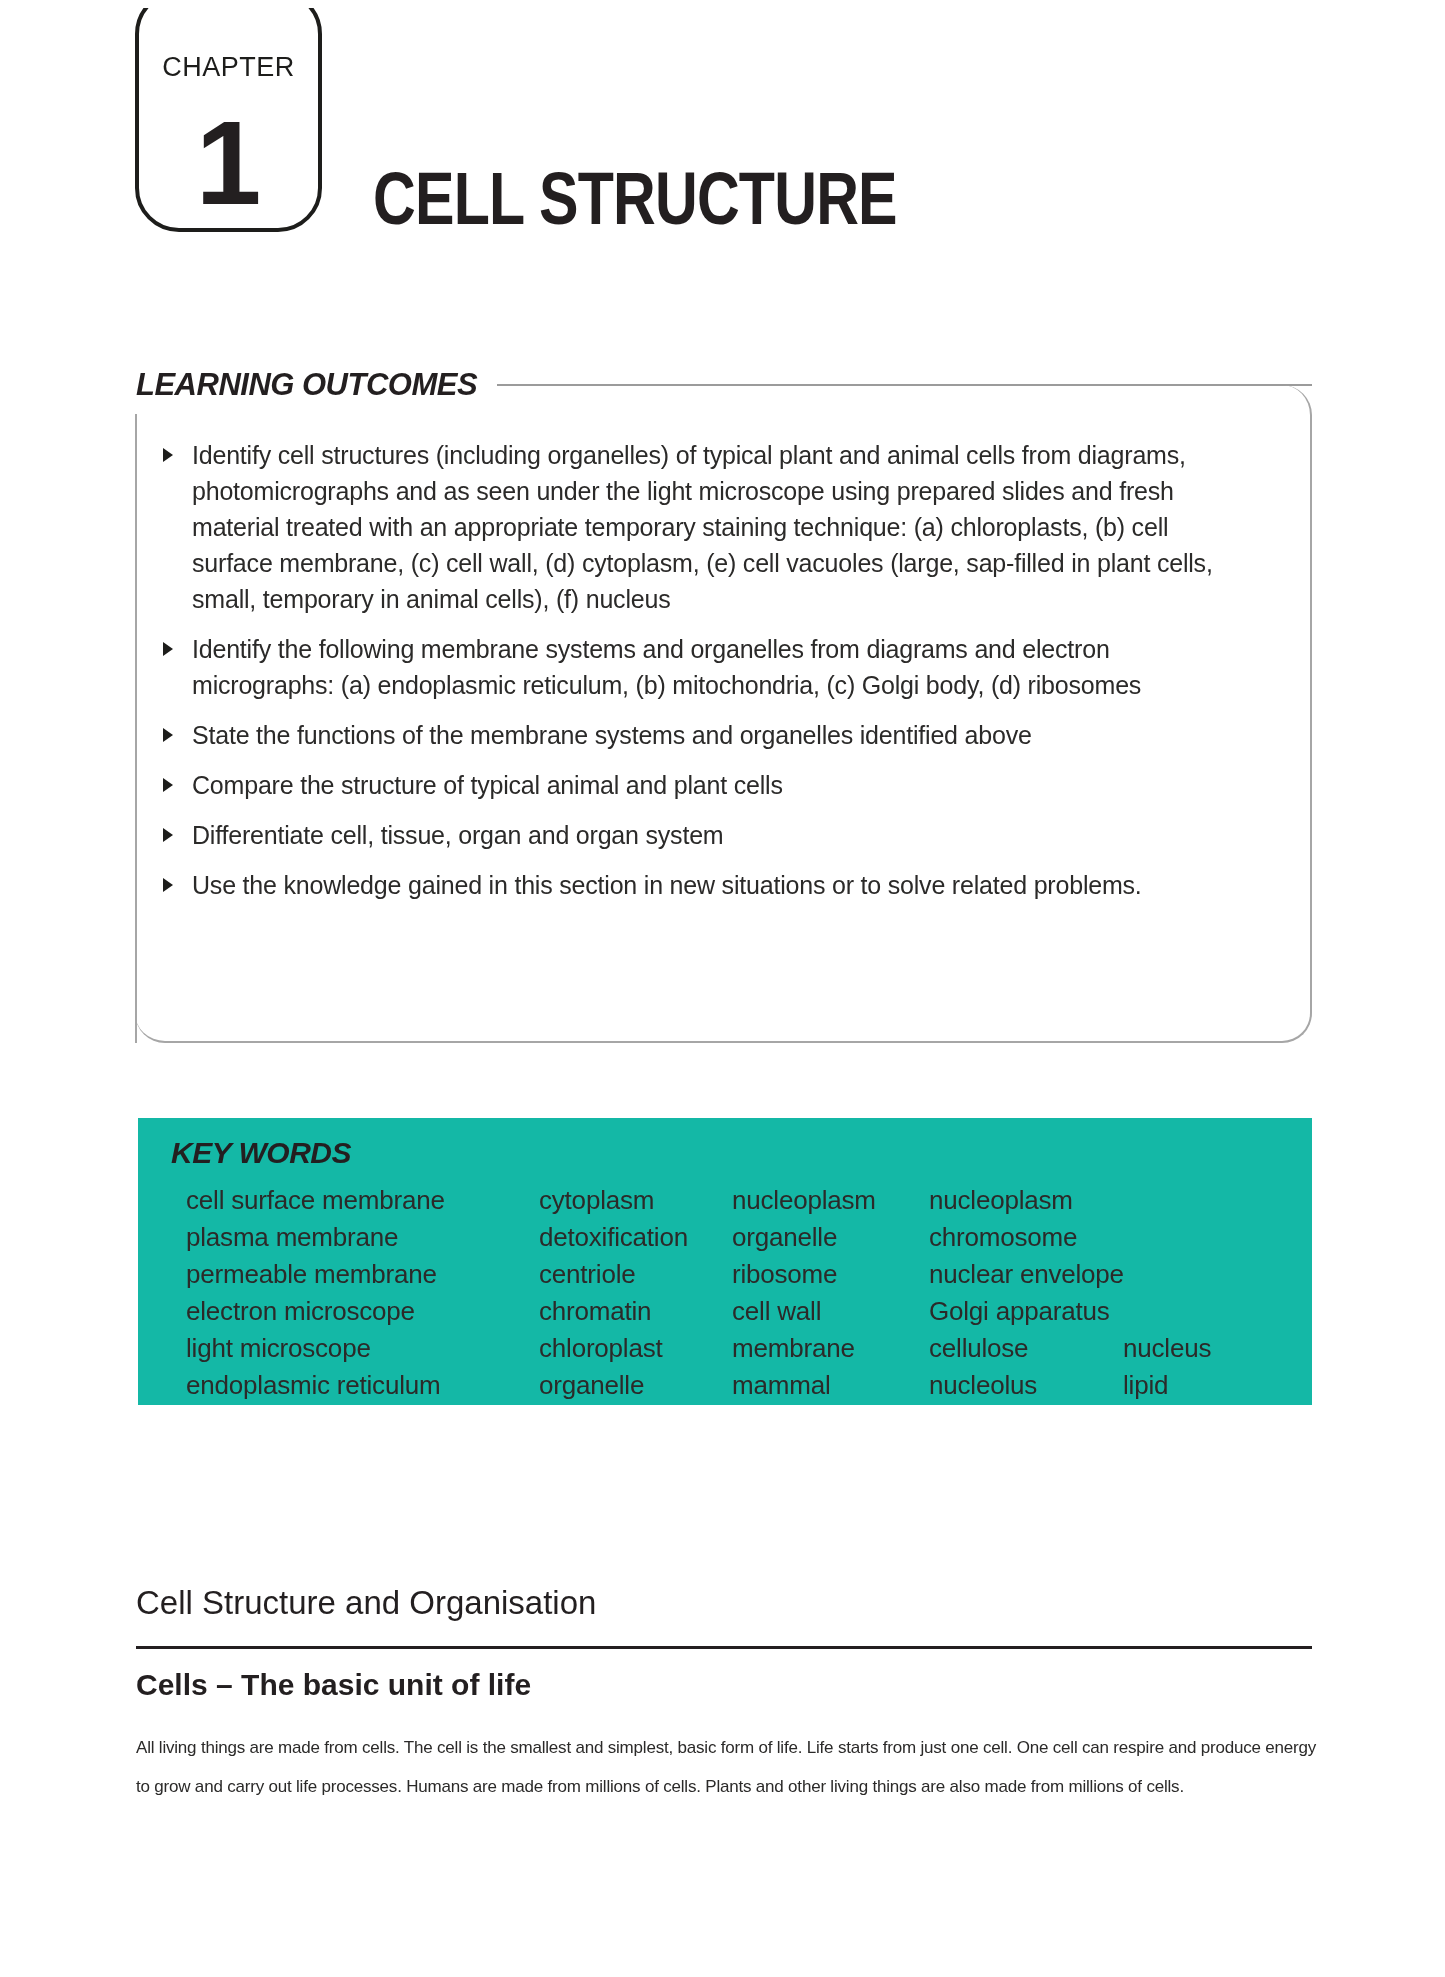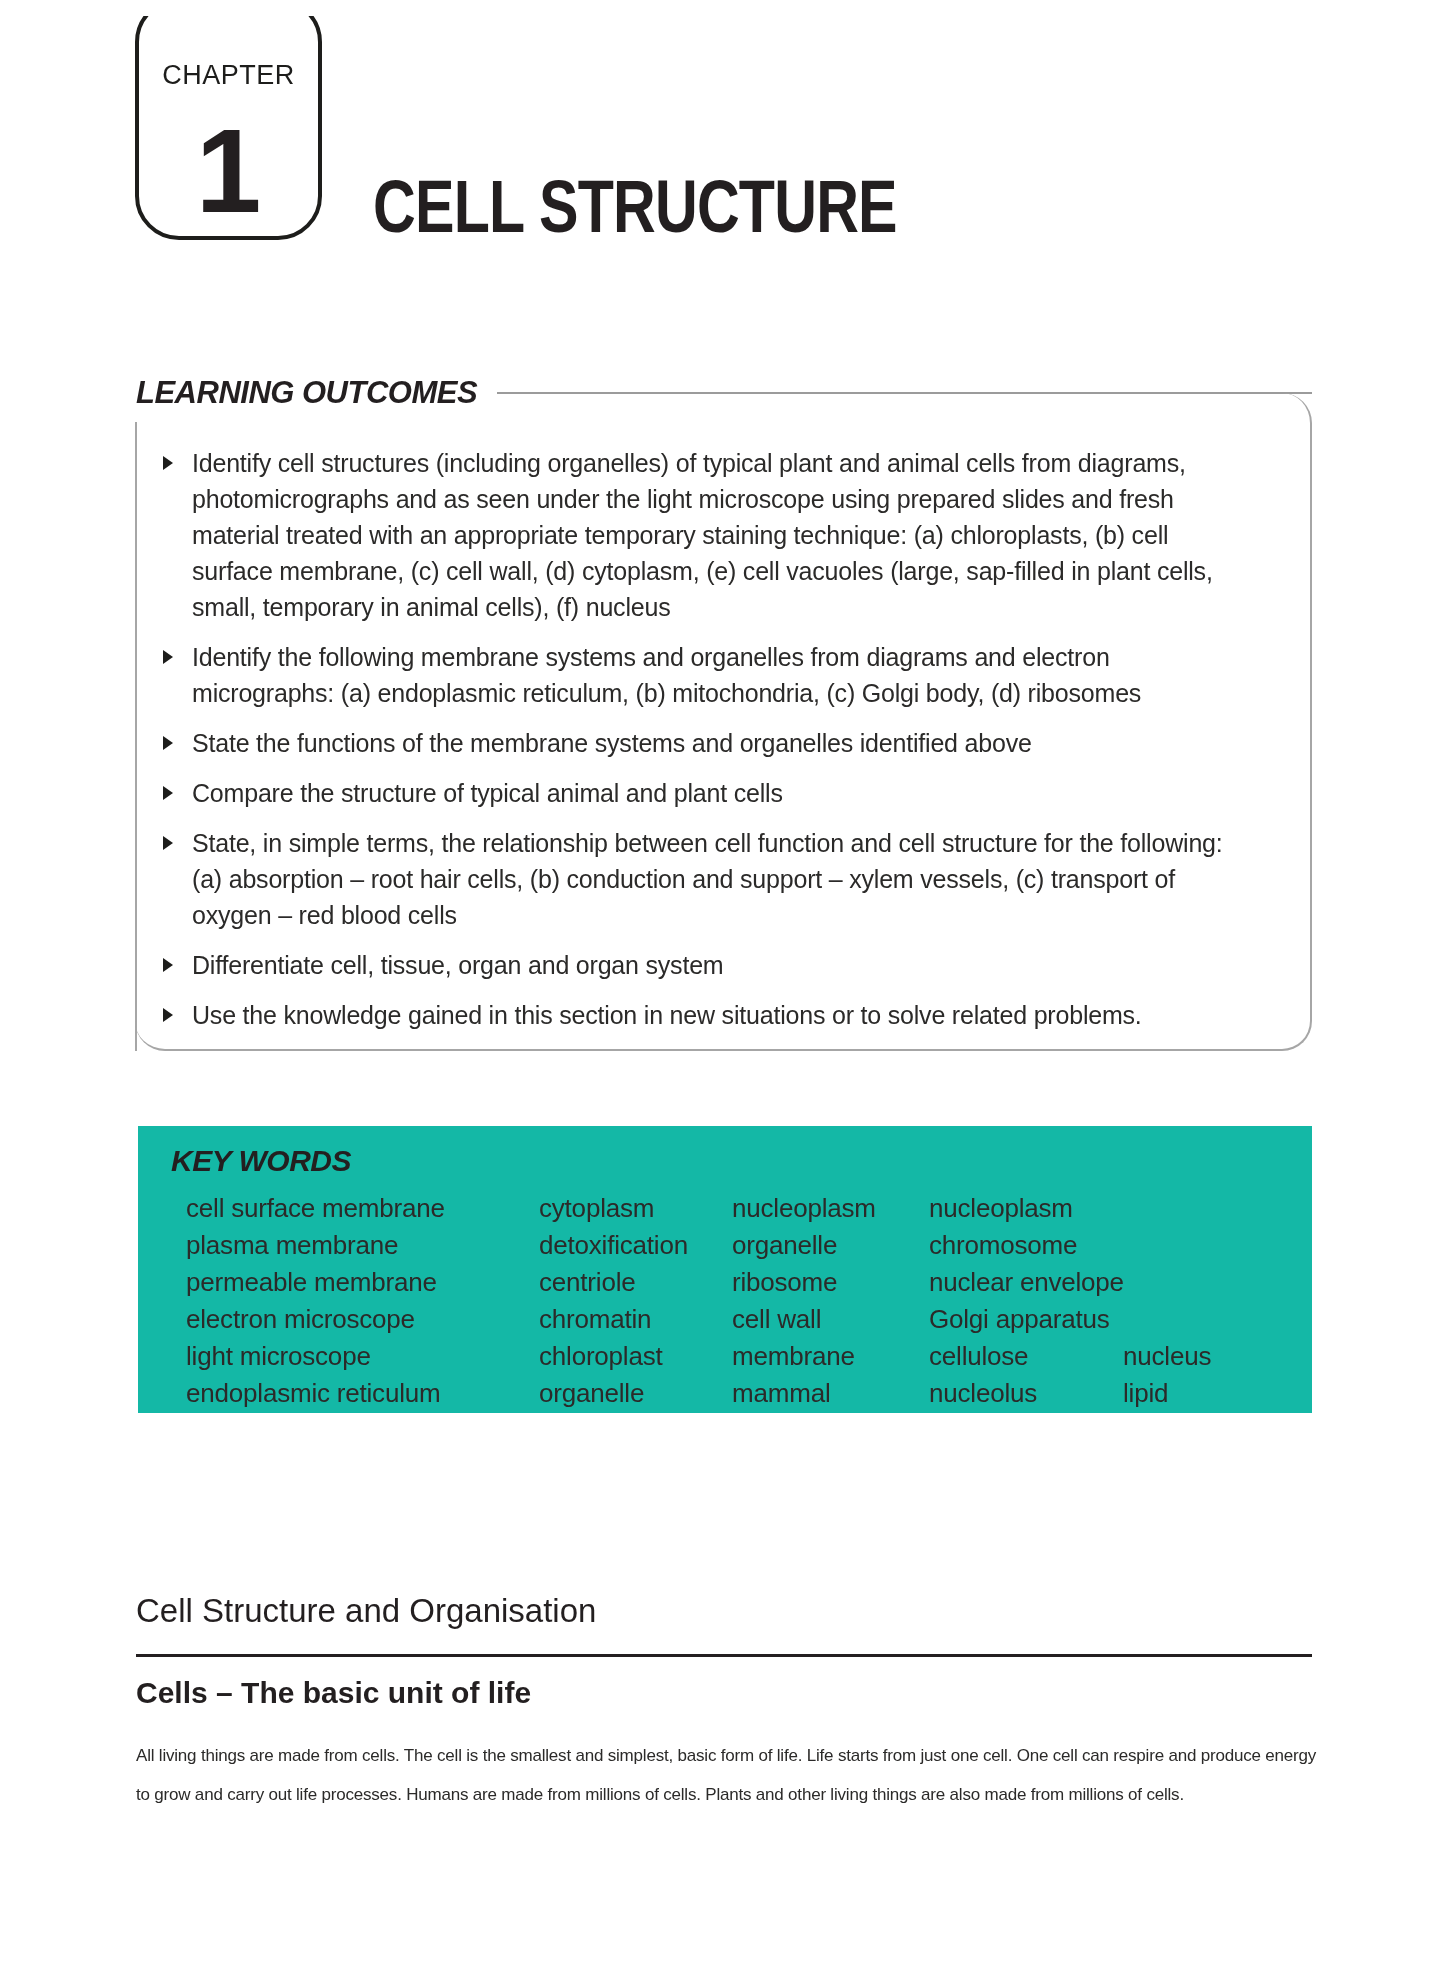--- a/index.html
+++ b/index.html
@@ -1,19 +1,19 @@
 <!DOCTYPE html>
 <html><head>
 <meta charset="utf-8">
 <style>
   html,body{margin:0;padding:0;background:#ffffff;}
   .page{
     position:relative;
     width:1445px;height:1835px;
-    margin:16px auto;
+    margin:8px auto;
     background:#ffffff;
     font-family:"Liberation Sans", sans-serif;
     color:#1d1d1b;
     overflow:hidden;
   }
   
   .chapter-badge{
     position:absolute;left:135px;top:-18px;
     width:187px;height:242px;
     border:4px solid #1d1d1b;
@@ -150,24 +150,20 @@
     <div class="lo-item">
       <span class="tri-icon"></span>
       <span class="lo-item-text">State the functions of the membrane systems and organelles identified above</span>
     </div>
     <div class="lo-item">
       <span class="tri-icon"></span>
       <span class="lo-item-text">Compare the structure of typical animal and plant cells</span>
     </div>
     <div class="lo-item">
       <span class="tri-icon"></span>
-      <span class="lo-item-text">State, in simple terms, the relationship between cell function and cell structure for the following: (a) absorption – root hair cells, (b) conduction and support – xylem vessels, (c) transport of oxygen – red blood cells</span>
-    </div>
-    <div class="lo-item">
-      <span class="tri-icon"></span>
       <span class="lo-item-text">Differentiate cell, tissue, organ and organ system</span>
     </div>
     <div class="lo-item">
       <span class="tri-icon"></span>
       <span class="lo-item-text">Use the knowledge gained in this section in new situations or to solve related problems.</span>
     </div>
   </div>
 
   <div class="keywords-box">
     <div class="keywords-heading">KEY WORDS</div>

